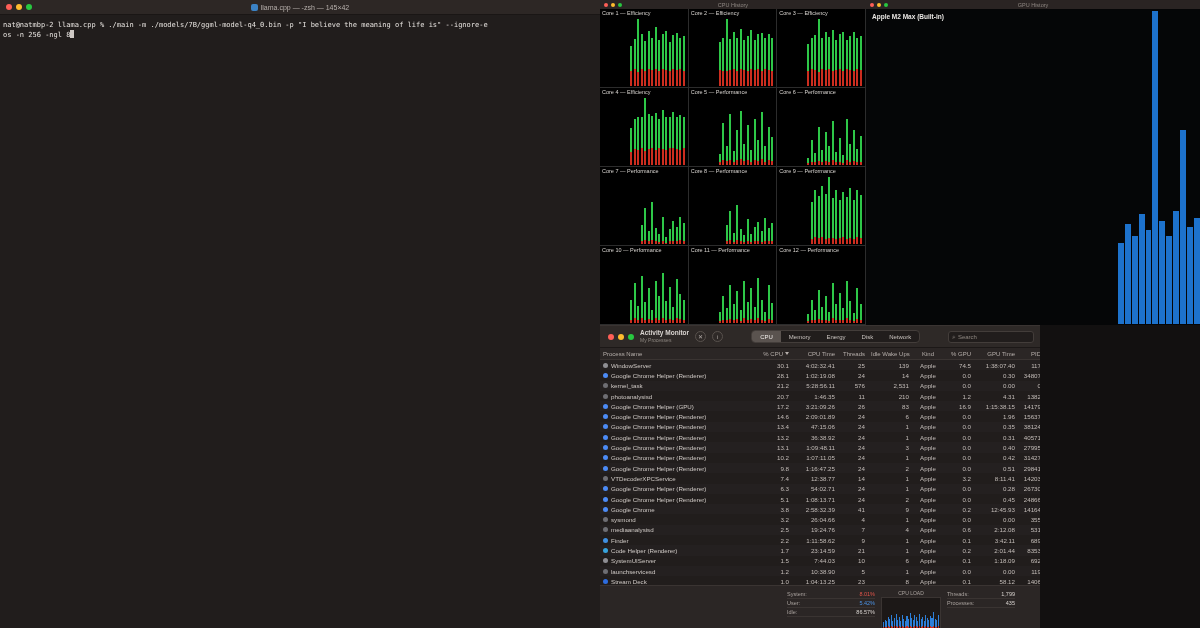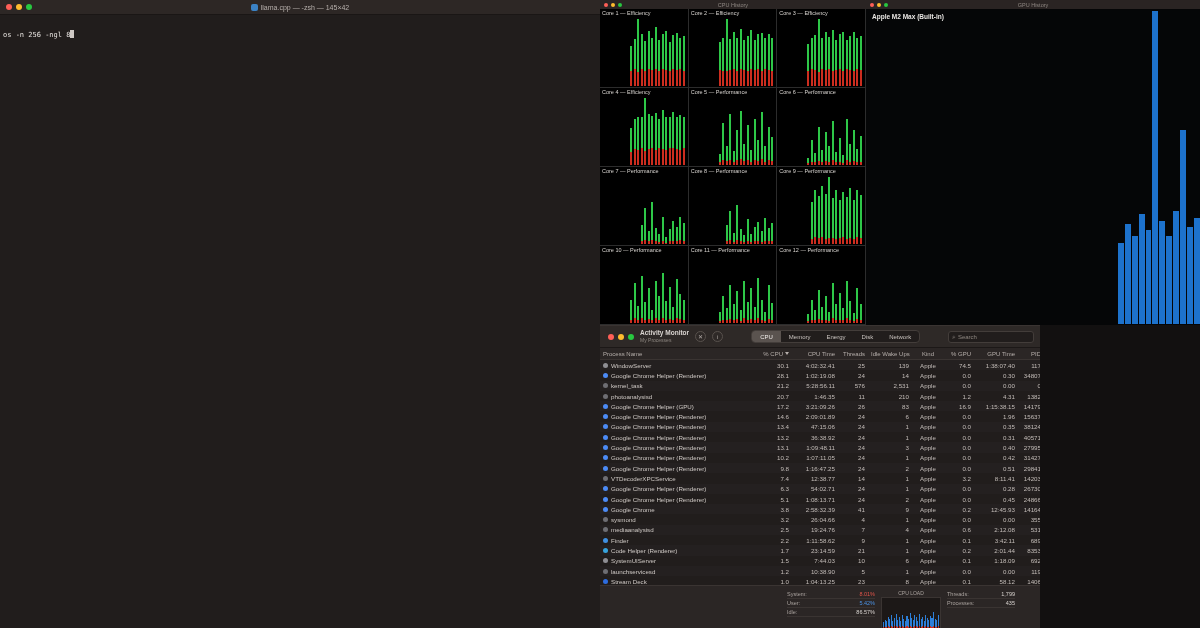--- a/index.html
+++ b/index.html
@@ -110,21 +110,21 @@
       <div class="dots">
         <span class="dot red"></span>
         <span class="dot yel"></span>
         <span class="dot grn"></span>
       </div>
       <div class="term-title">
         <span class="term-app-icon"></span>
         <span>llama.cpp — -zsh — 145×42</span>
       </div>
     </div>
-    <div class="term-body"><br><span>os -n 256 -ngl 8</span><span class="cursor"></span></div>
+    <div class="term-body"><span>nat@natmbp-2 llama.cpp % ./main -m ./models/7B/ggml-model-q4_0.bin -p "I believe the meaning of life is" --ignore-e</span><br><span>os -n 256 -ngl 8</span><span class="cursor"></span></div>
   </div>
 
   <div class="cpu-window">
     <div class="mini-titlebar">
       <div class="dots">
         <span class="dot red"></span>
         <span class="dot yel"></span>
         <span class="dot grn"></span>
       </div>
       <div class="mini-title">CPU History</div>

